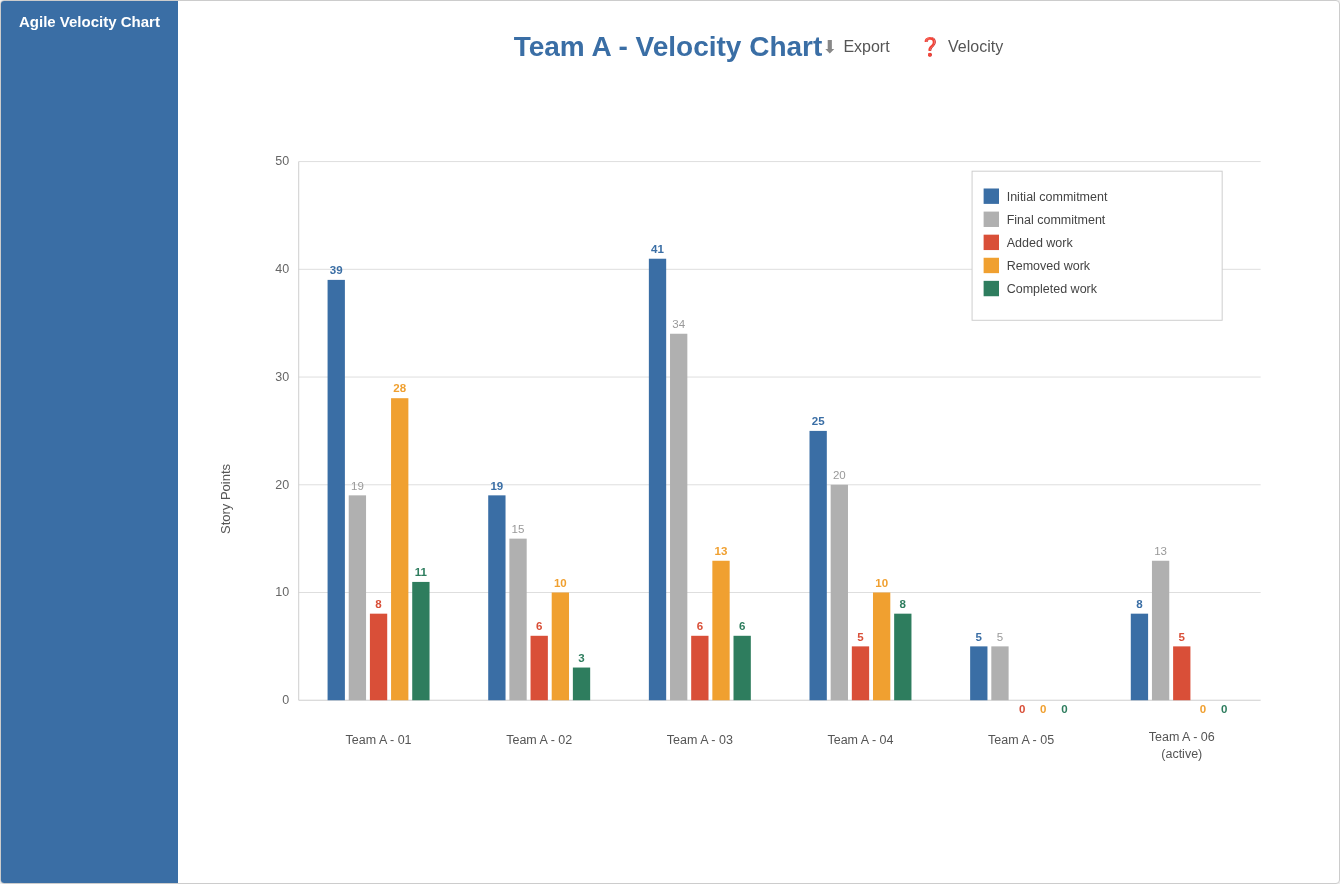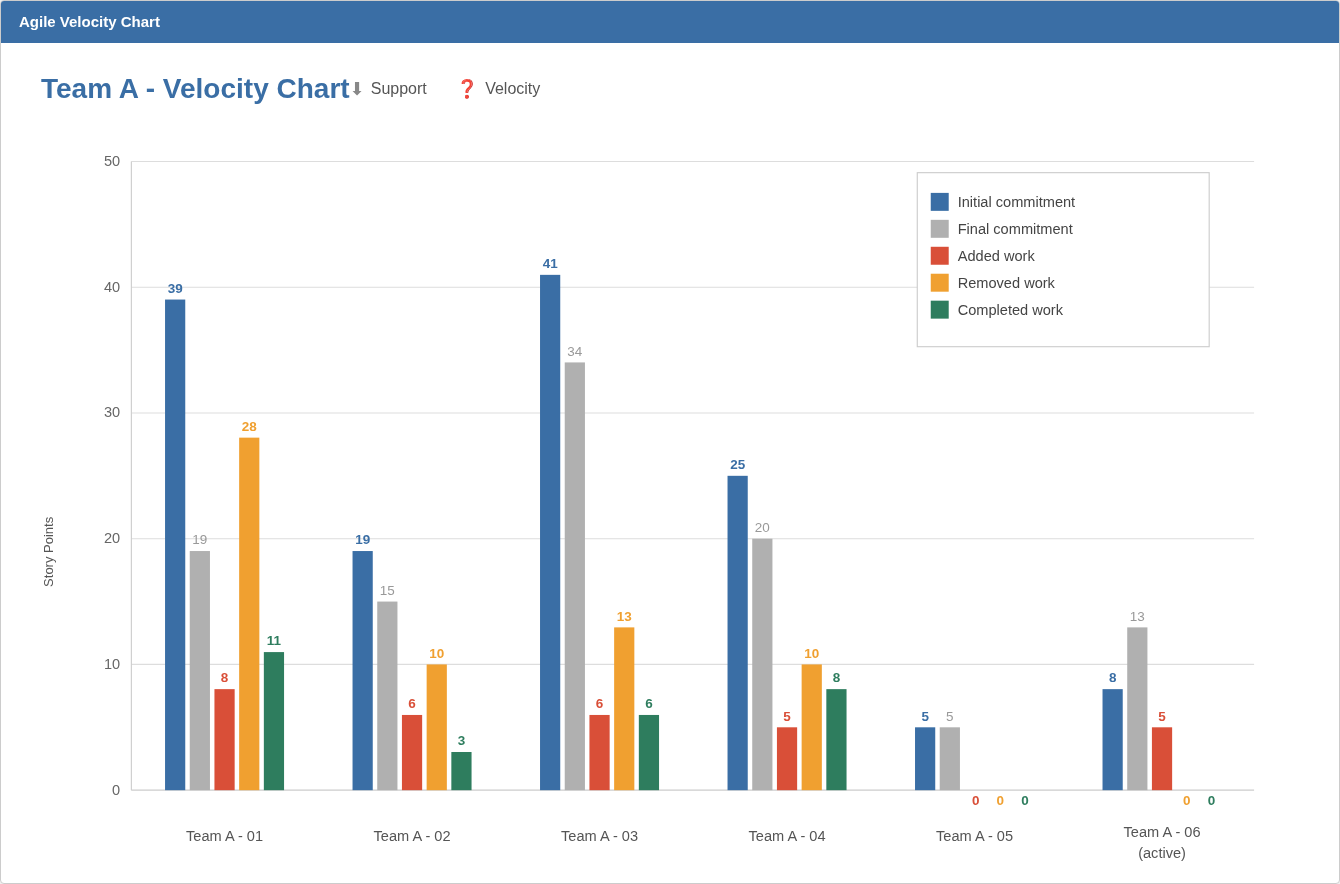--- a/index.html
+++ b/index.html
@@ -1,25 +1,25 @@
 <!DOCTYPE html>
 <html><head>
   <meta charset="utf-8">
   <style>
     * { box-sizing: border-box; margin: 0; padding: 0; }
     body { font-family: Arial, sans-serif; background: #f0f0f0; display: flex; justify-content: center; align-items: center; min-height: 100vh; }
 
-    .window { width: 1340px; height: 884px; background: #fff; border: 1px solid #ccc; border-radius: 4px; overflow: hidden; display: flex; flex-direction: column; }
+    .window { width: 1340px; height: 884px; background: #fff; border: 1px solid #ccc; border-radius: 4px; overflow: hidden; display: flex; flex-direction: row; }
 
     .title-bar { background: #3a6ea5; padding: 12px 18px; }
     .title-bar-text { color: #fff; font-weight: bold; font-size: 15px; }
 
     .content { flex: 1; padding: 30px 40px 20px 40px; display: flex; flex-direction: column; }
 
-    .page-header { display: flex; align-items: center; justify-content: flex-start; margin-bottom: 32px; }
+    .page-header { display: flex; align-items: center; justify-content: center; margin-bottom: 32px; }
     .page-title { color: #3a6ea5; font-size: 28px; font-weight: bold; }
     .header-actions { display: flex; gap: 30px; align-items: center; }
     .action-btn { display: flex; align-items: center; gap: 6px; color: #555; font-size: 16px; cursor: pointer; }
     .action-icon { font-size: 18px; color: #888; }
 
     .chart-area { flex: 1; display: flex; gap: 0; position: relative; }
 
     .y-axis-label { writing-mode: vertical-rl; transform: rotate(180deg); text-align: center; font-size: 13px; color: #555; margin-right: 8px; padding-bottom: 40px; }
   </style>
 </head>
@@ -28,21 +28,21 @@
 <div class="window">
   <div class="title-bar">
     <span class="title-bar-text">Agile Velocity Chart</span>
   </div>
   <div class="content">
     <div class="page-header">
       <div class="page-title">Team A - Velocity Chart</div>
       <div class="header-actions">
         <div class="action-btn">
           <span class="action-icon">⬇</span>
-          <span>Support</span>
+          <span>Export</span>
         </div>
         <div class="action-btn">
           <span class="action-icon">❓</span>
           <span>Velocity</span>
         </div>
       </div>
     </div>
 
     <div class="chart-area">
       <div class="y-axis-label">Story Points</div>

